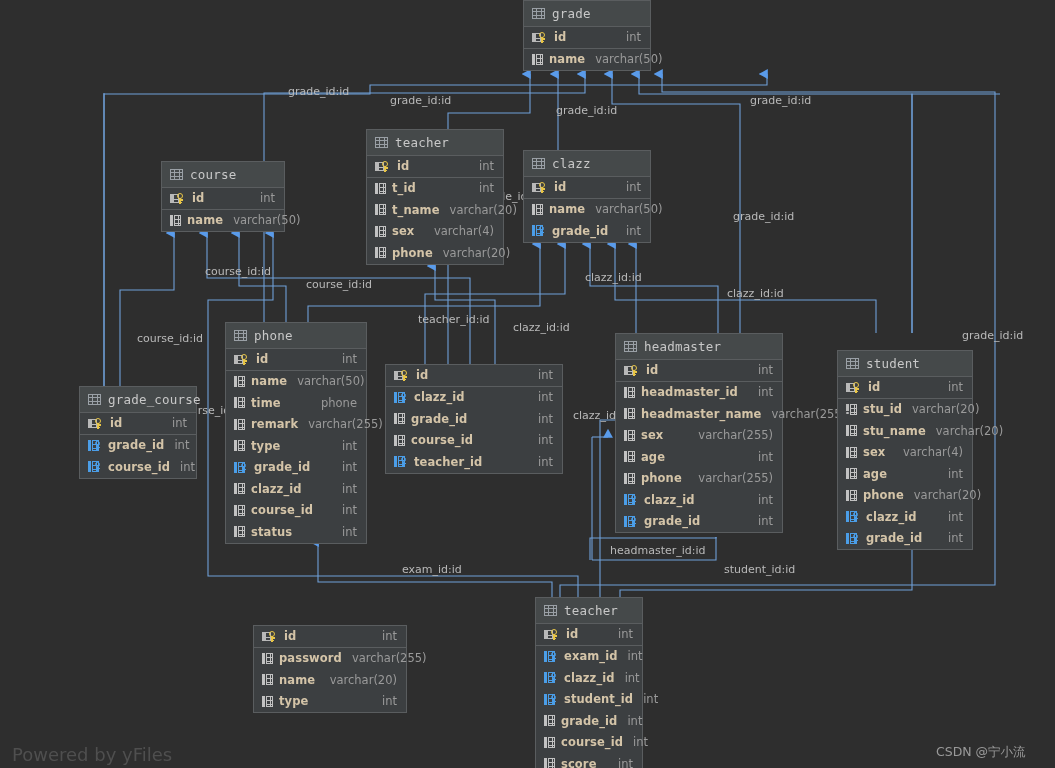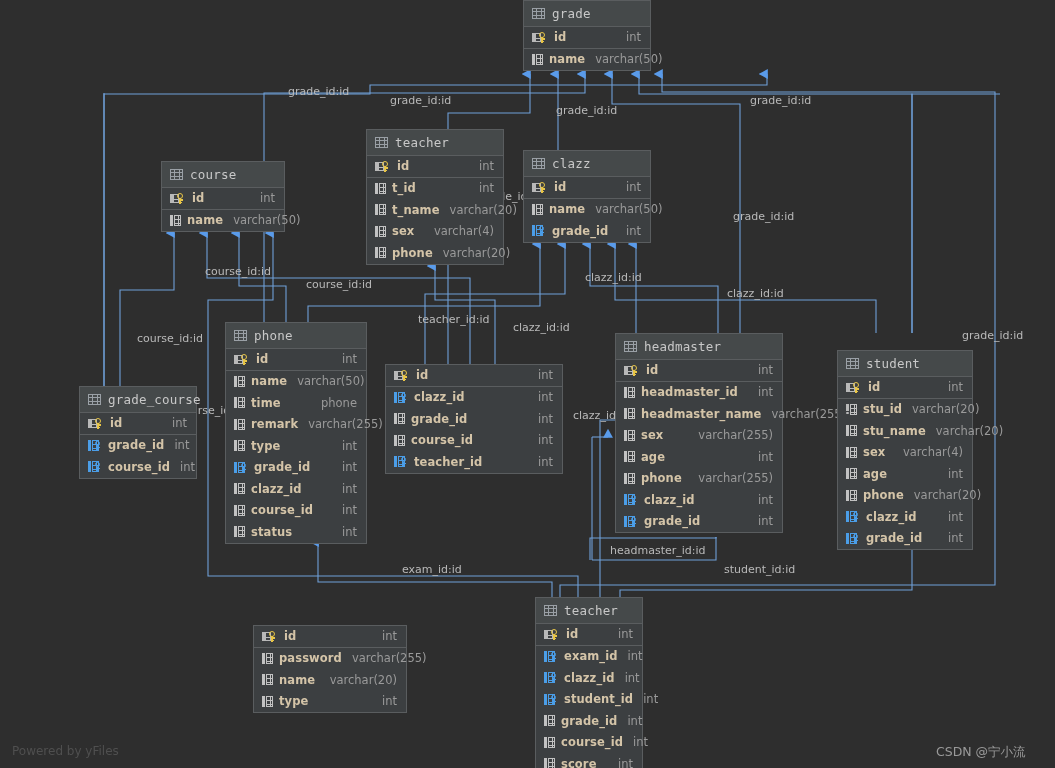--- a/index.html
+++ b/index.html
@@ -95,21 +95,21 @@
   
   .elabel{
     position:absolute;
     color:#b9b9b9;
     font-size:11px;
     white-space:nowrap;
     z-index:3;
     font-family:"DejaVu Sans","Liberation Sans",sans-serif;
   }
   
-  .wm{position:absolute;font-size:12px;white-space:nowrap;}
+  .wm{position:absolute;font-size:18px;white-space:nowrap;}
   #wm-yfiles{left:12px;top:744px;color:#4f4f4f;}
   #wm-csdn{left:936px;top:744px;color:#9a9a9a;font-size:12.5px;}
 </style>
 </head>
 <body>
 
 <div id="canvas">
 
   <svg id="edges" viewBox="0 0 1055 768" xmlns="http://www.w3.org/2000/svg">
     <defs>

